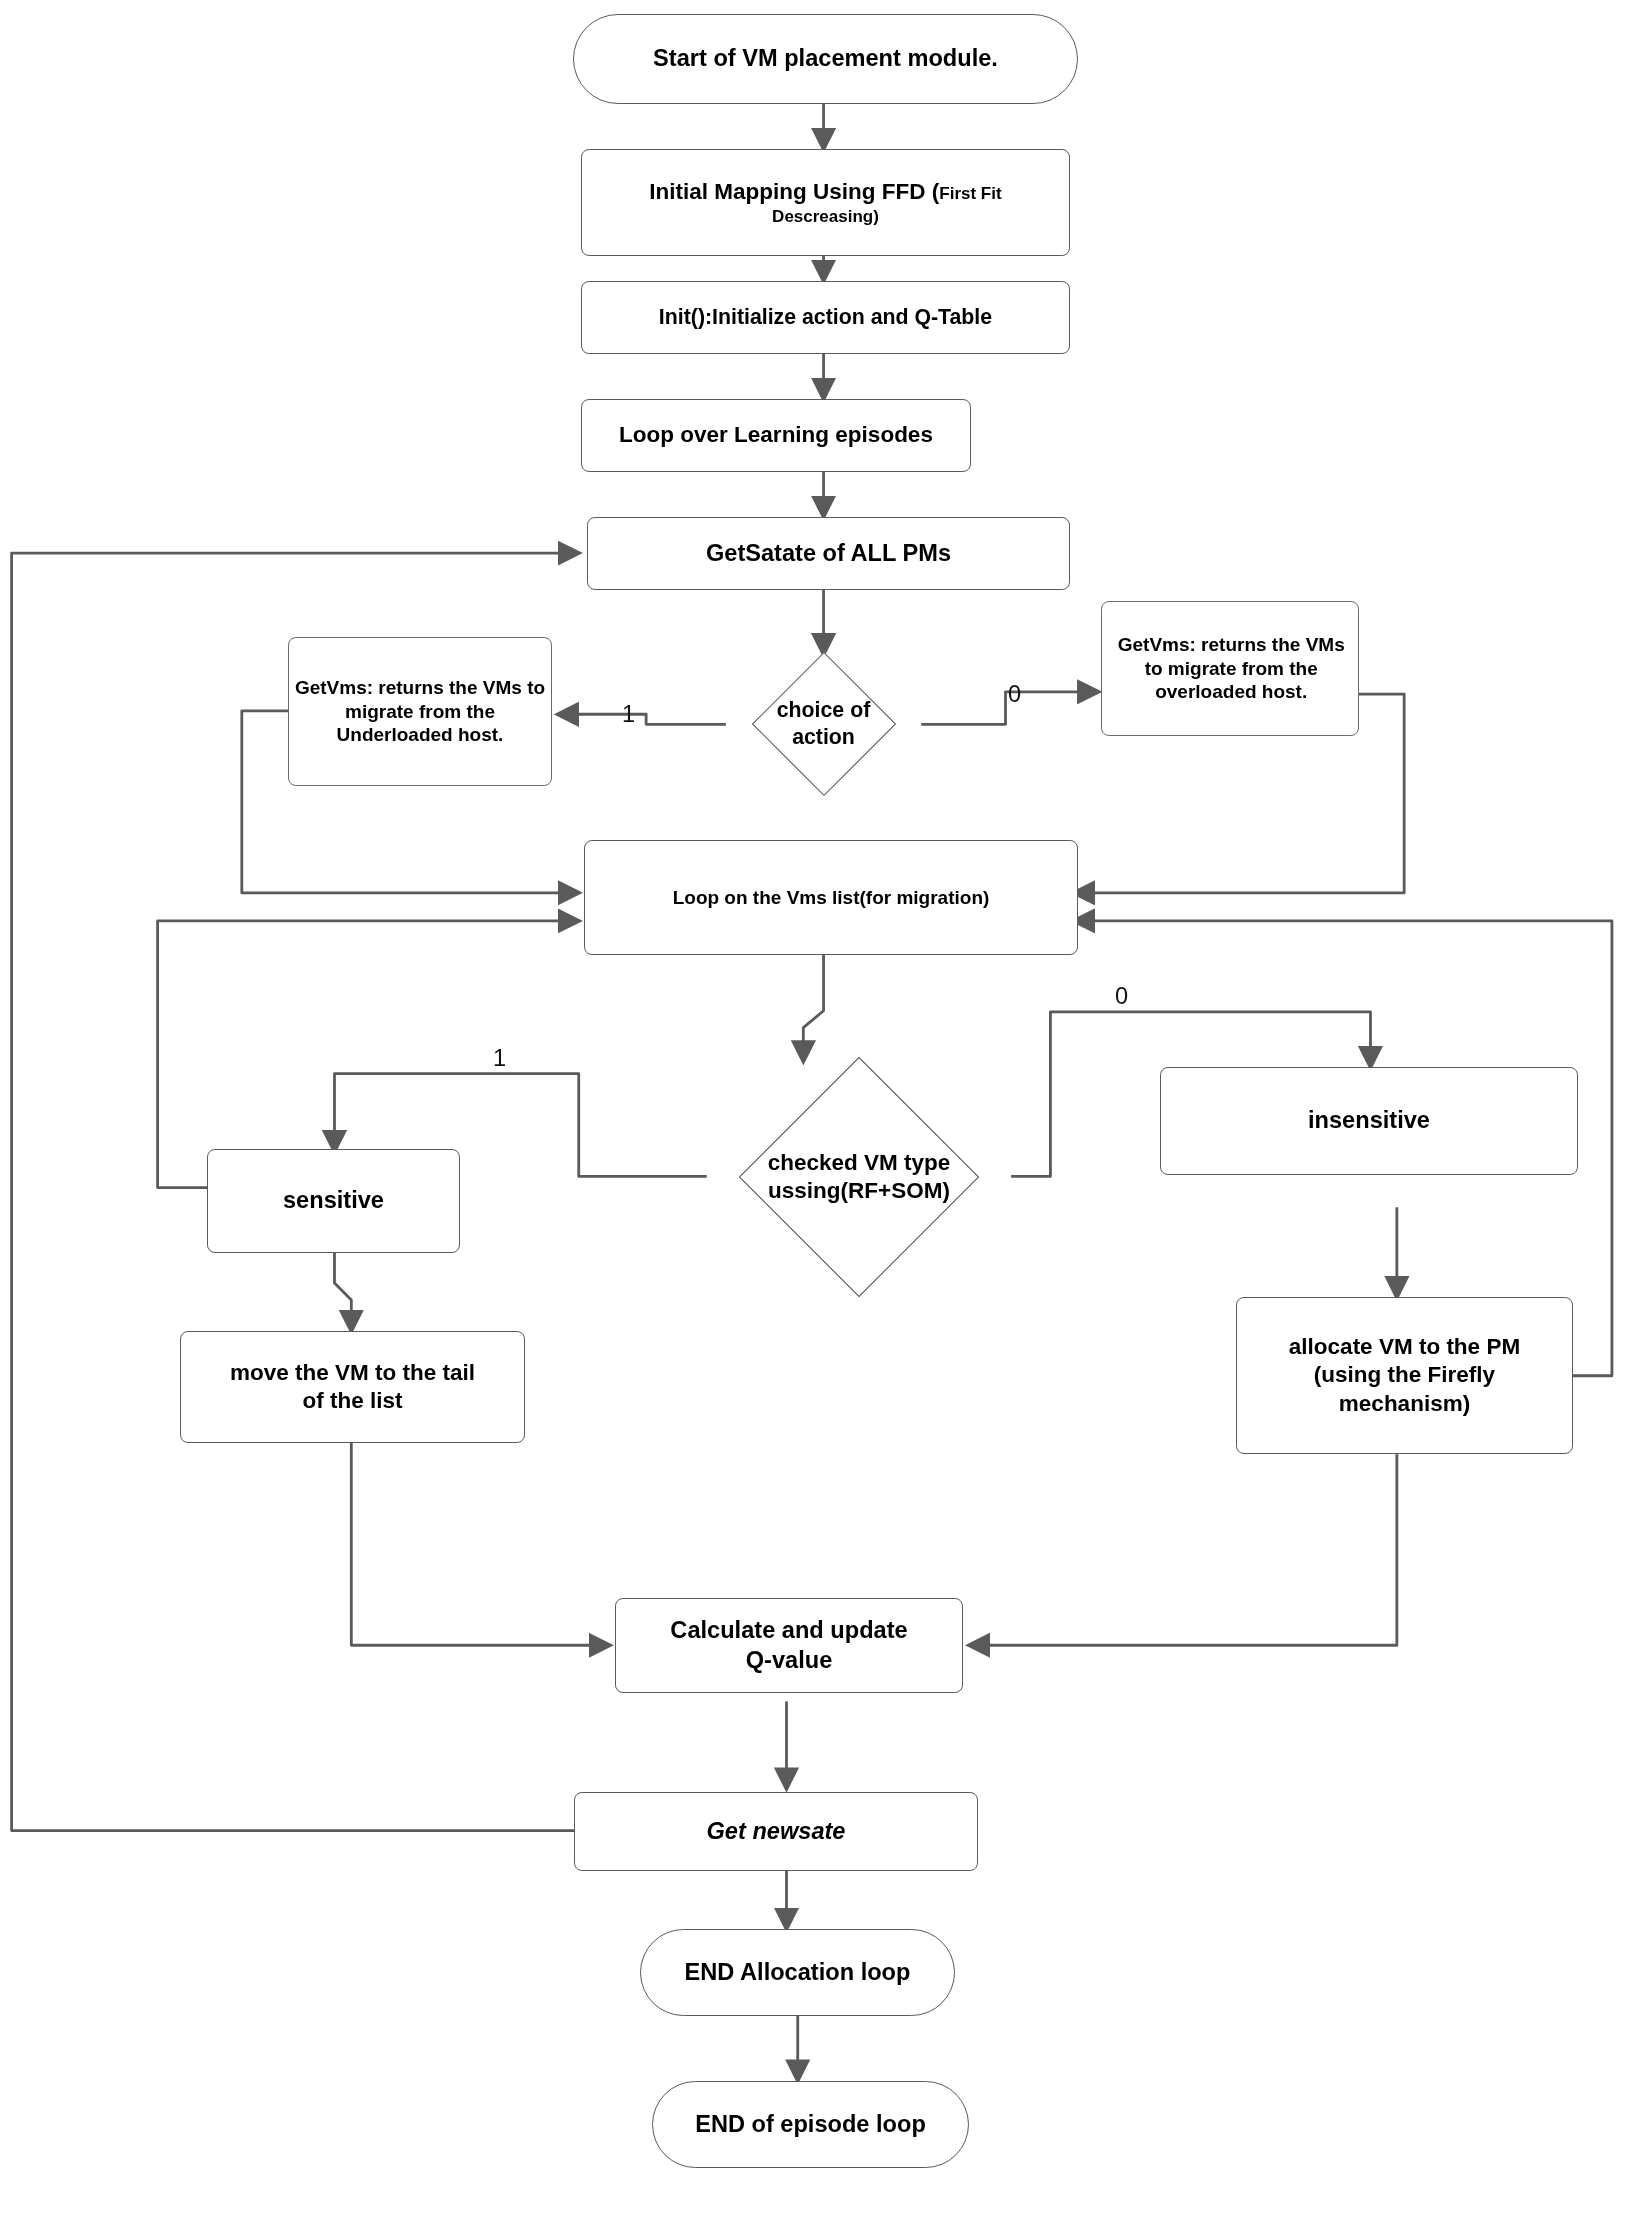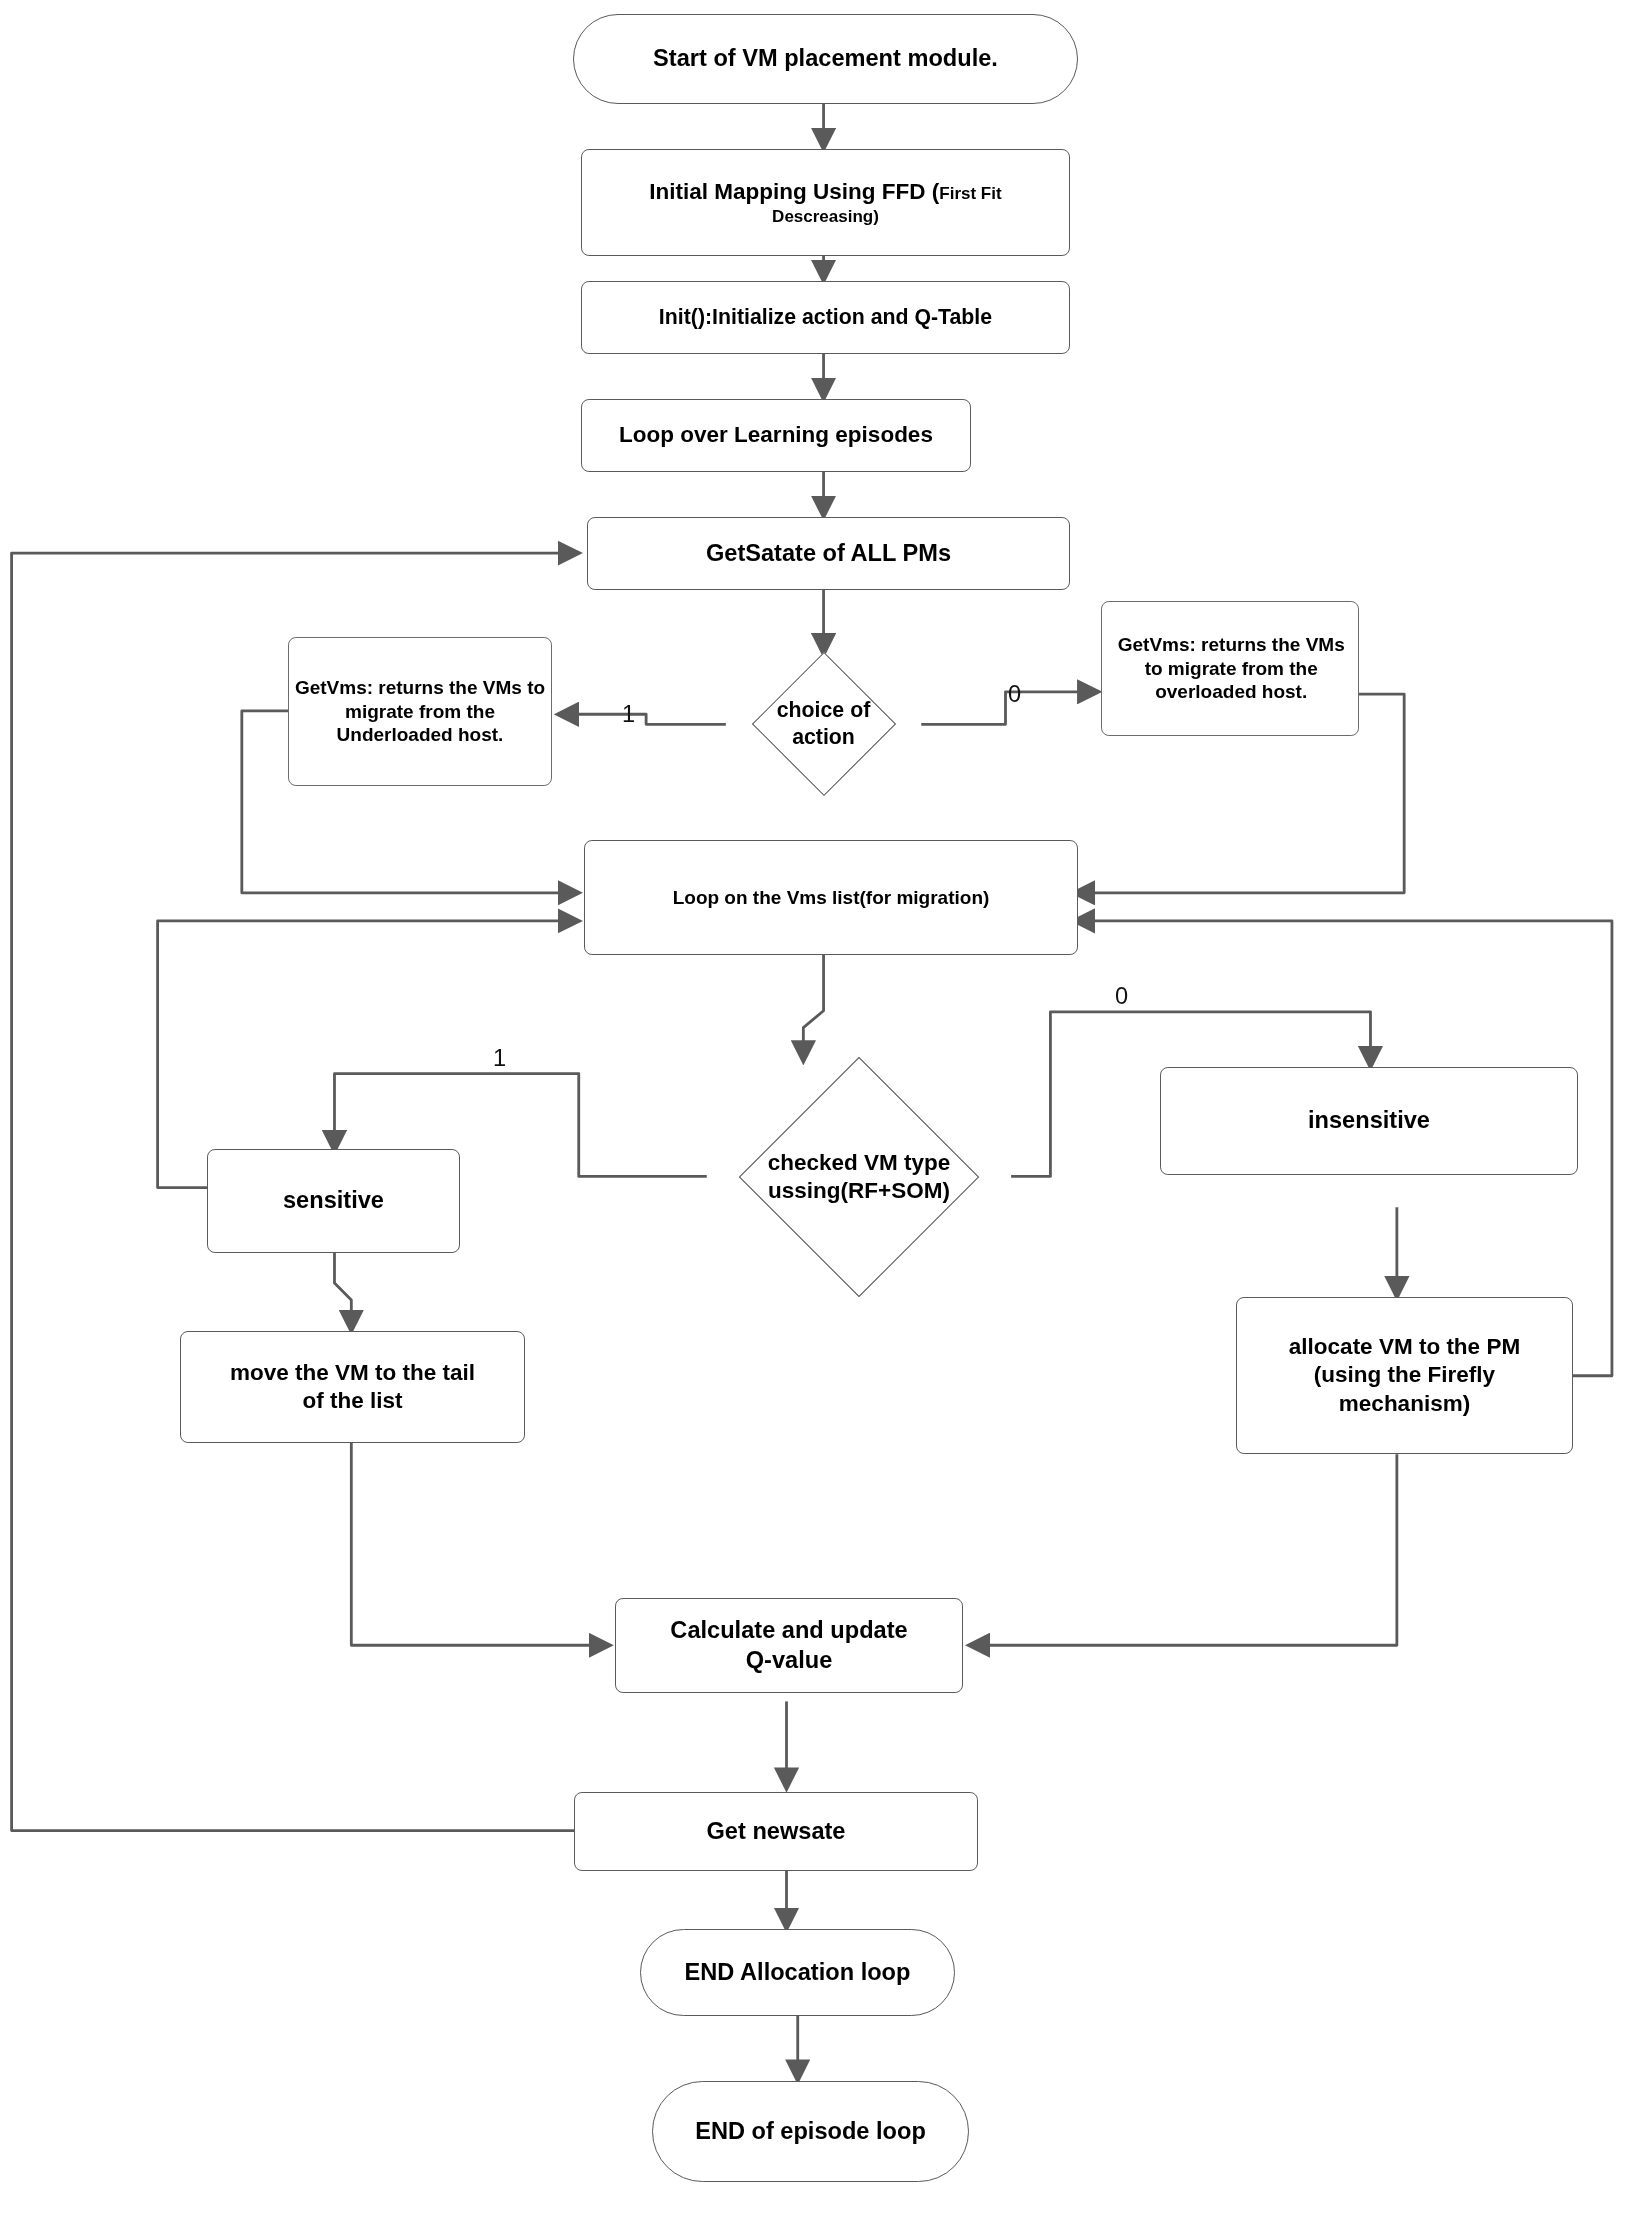--- a/index.html
+++ b/index.html
@@ -222,29 +222,29 @@
     <span class="txt">allocate VM to the  PM</span>
     <span class="txt">(using the Firefly</span>
     <span class="txt">mechanism)</span>
   </div>
 
   <div class="node process fs-42 bold" style="left:615px; top:1598px; width:348px; height:95px; flex-direction:column;">
     <span class="txt">Calculate and update</span>
     <span class="txt">Q-value</span>
   </div>
 
-  <div class="node process fs-42 bold" style="left:574px; top:1792px; width:404px; height:79px;">
+  <div class="node process fs-42 bold" style="left:574px; top:1792px; width:404px; height:79px;font-style:italic;">
     <span class="txt">Get newsate</span>
   </div>
 
   <div class="node terminator fs-42 bold" style="left:640px; top:1929px; width:315px; height:87px;">
     <span class="txt">END Allocation loop</span>
   </div>
 
-  <div class="node terminator fs-42 bold" style="left:652px; top:2081px; width:317px; height:101px;">
+  <div class="node terminator fs-42 bold" style="left:652px; top:2081px; width:317px; height:87px;">
     <span class="txt">END of episode loop</span>
   </div>
 
   <div class="edge-label fs-42" style="left:622px; top:701px;">1</div>
 
   <div class="edge-label fs-42" style="left:1008px; top:681px;">0</div>
 
   <div class="edge-label fs-42" style="left:493px; top:1045px;">1</div>
 
   <div class="edge-label fs-42" style="left:1115px; top:983px;">0</div>

